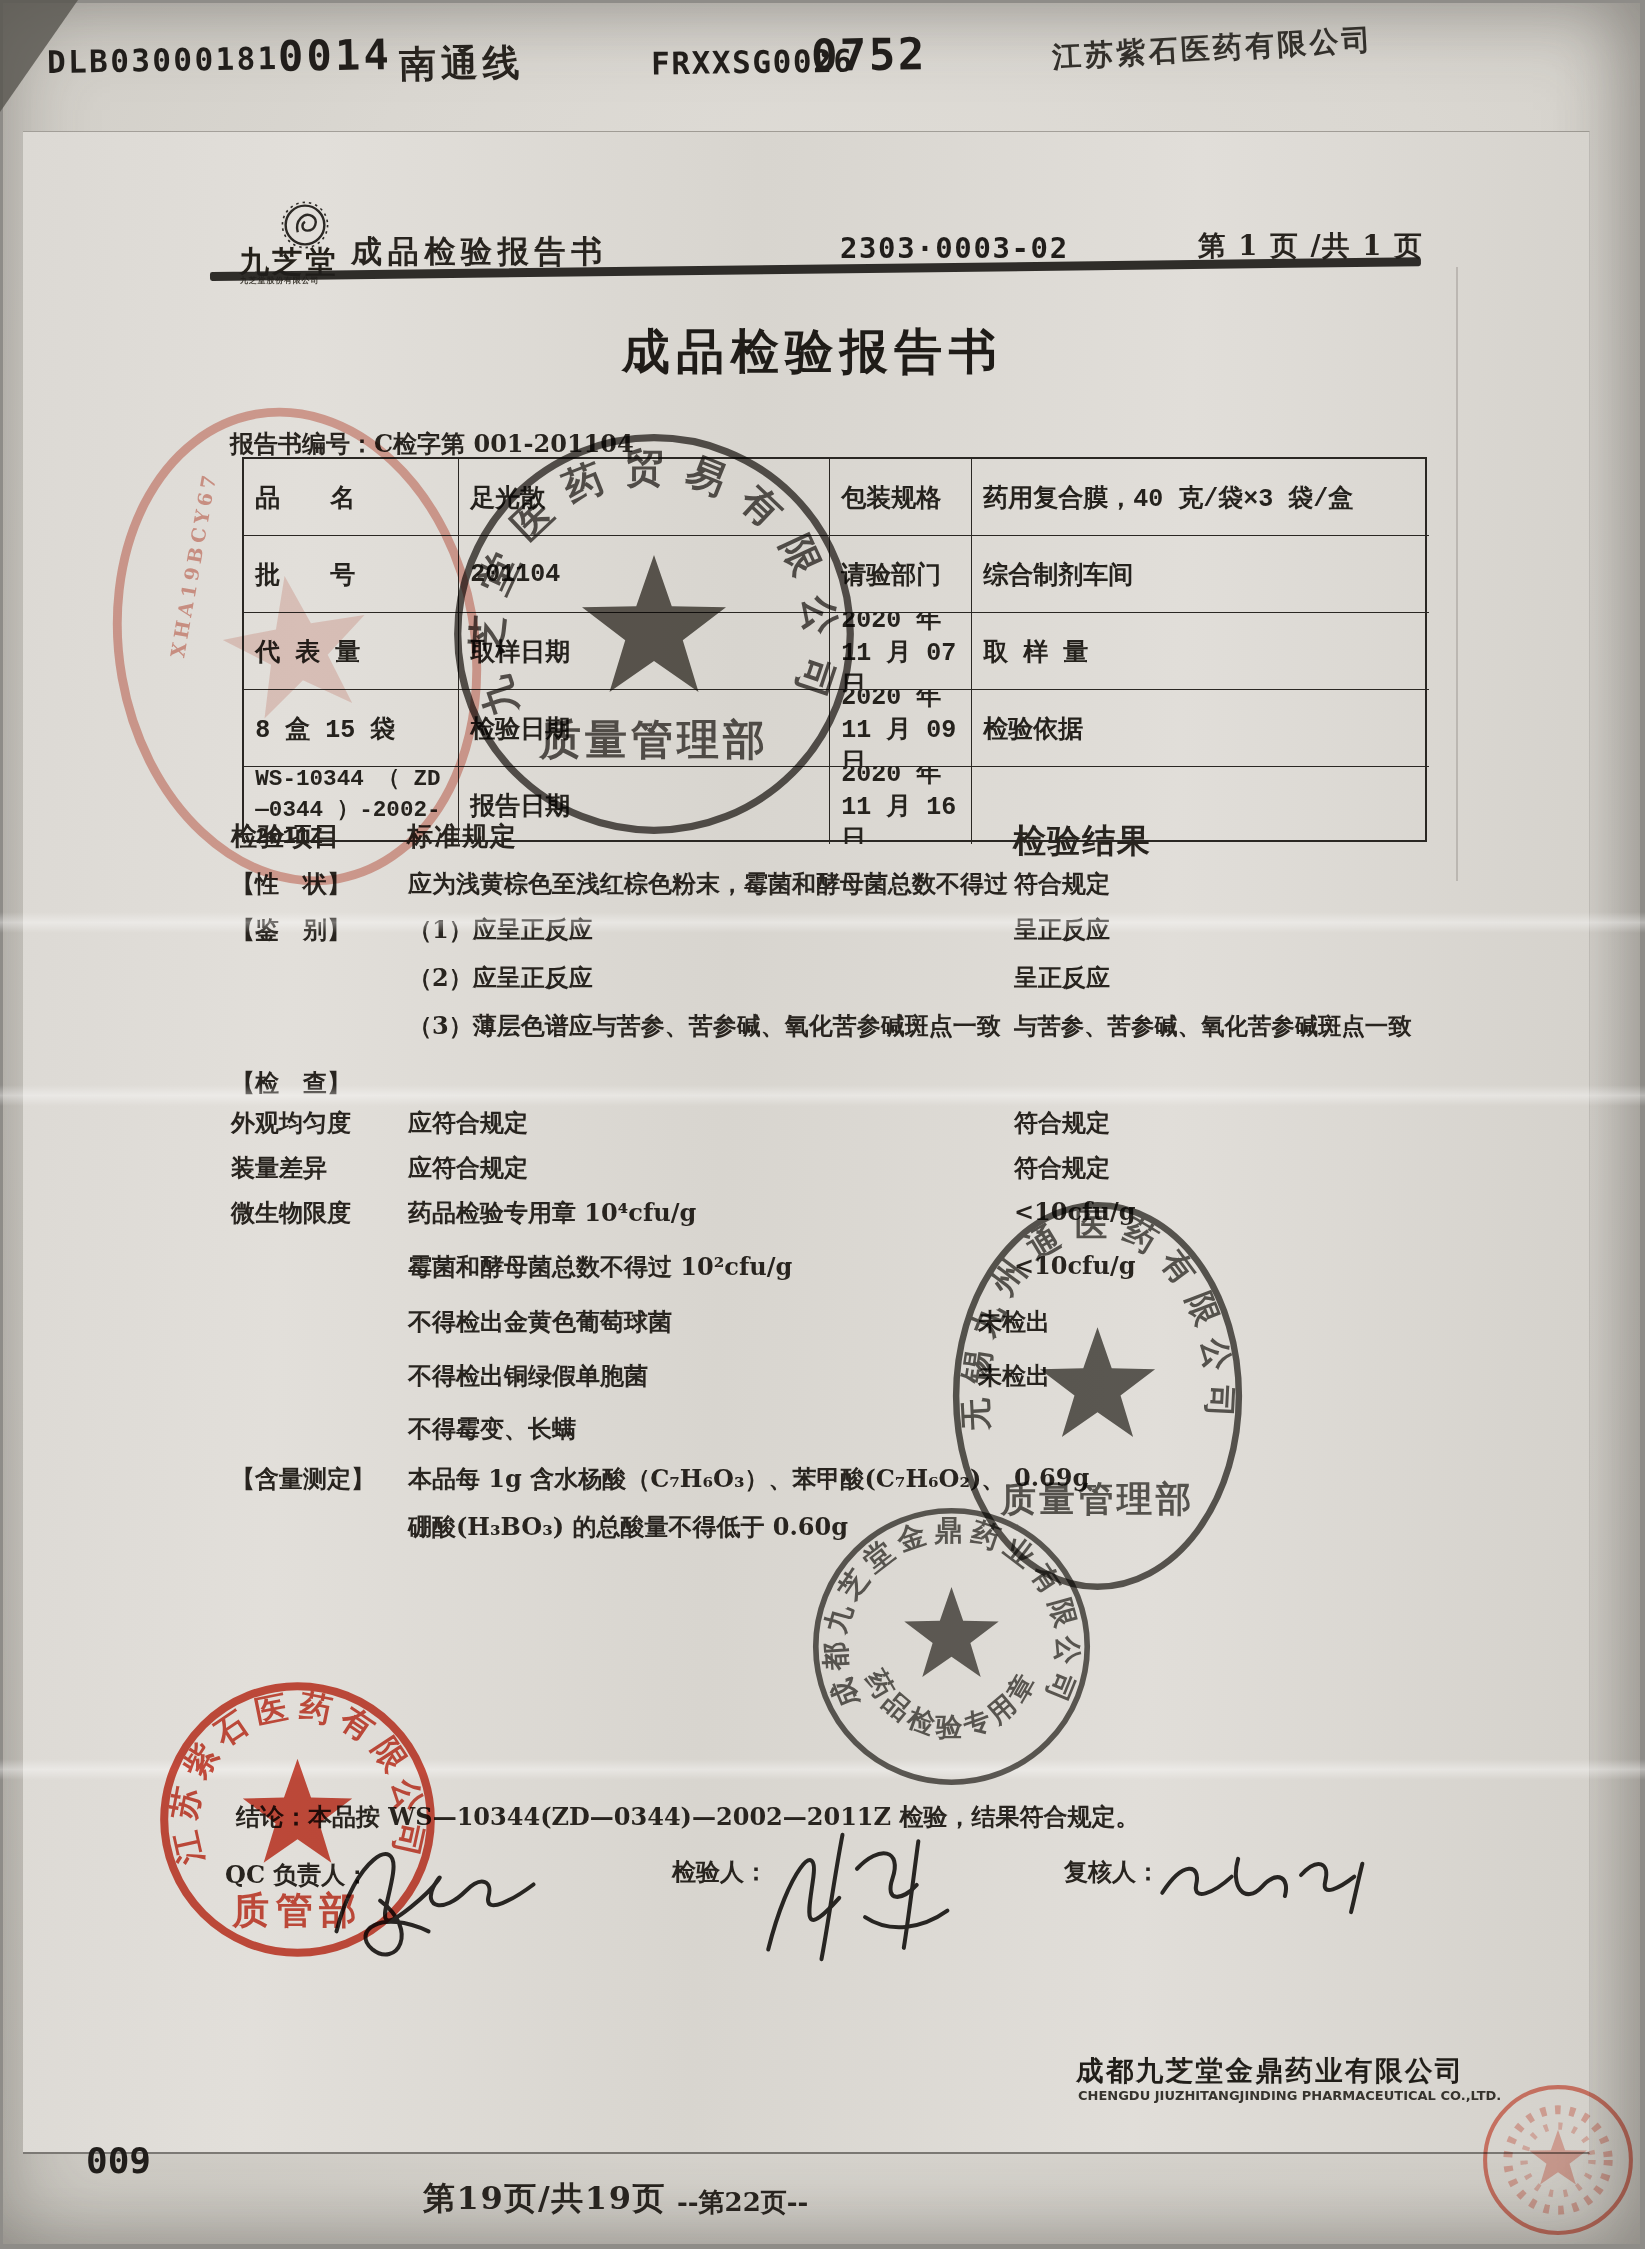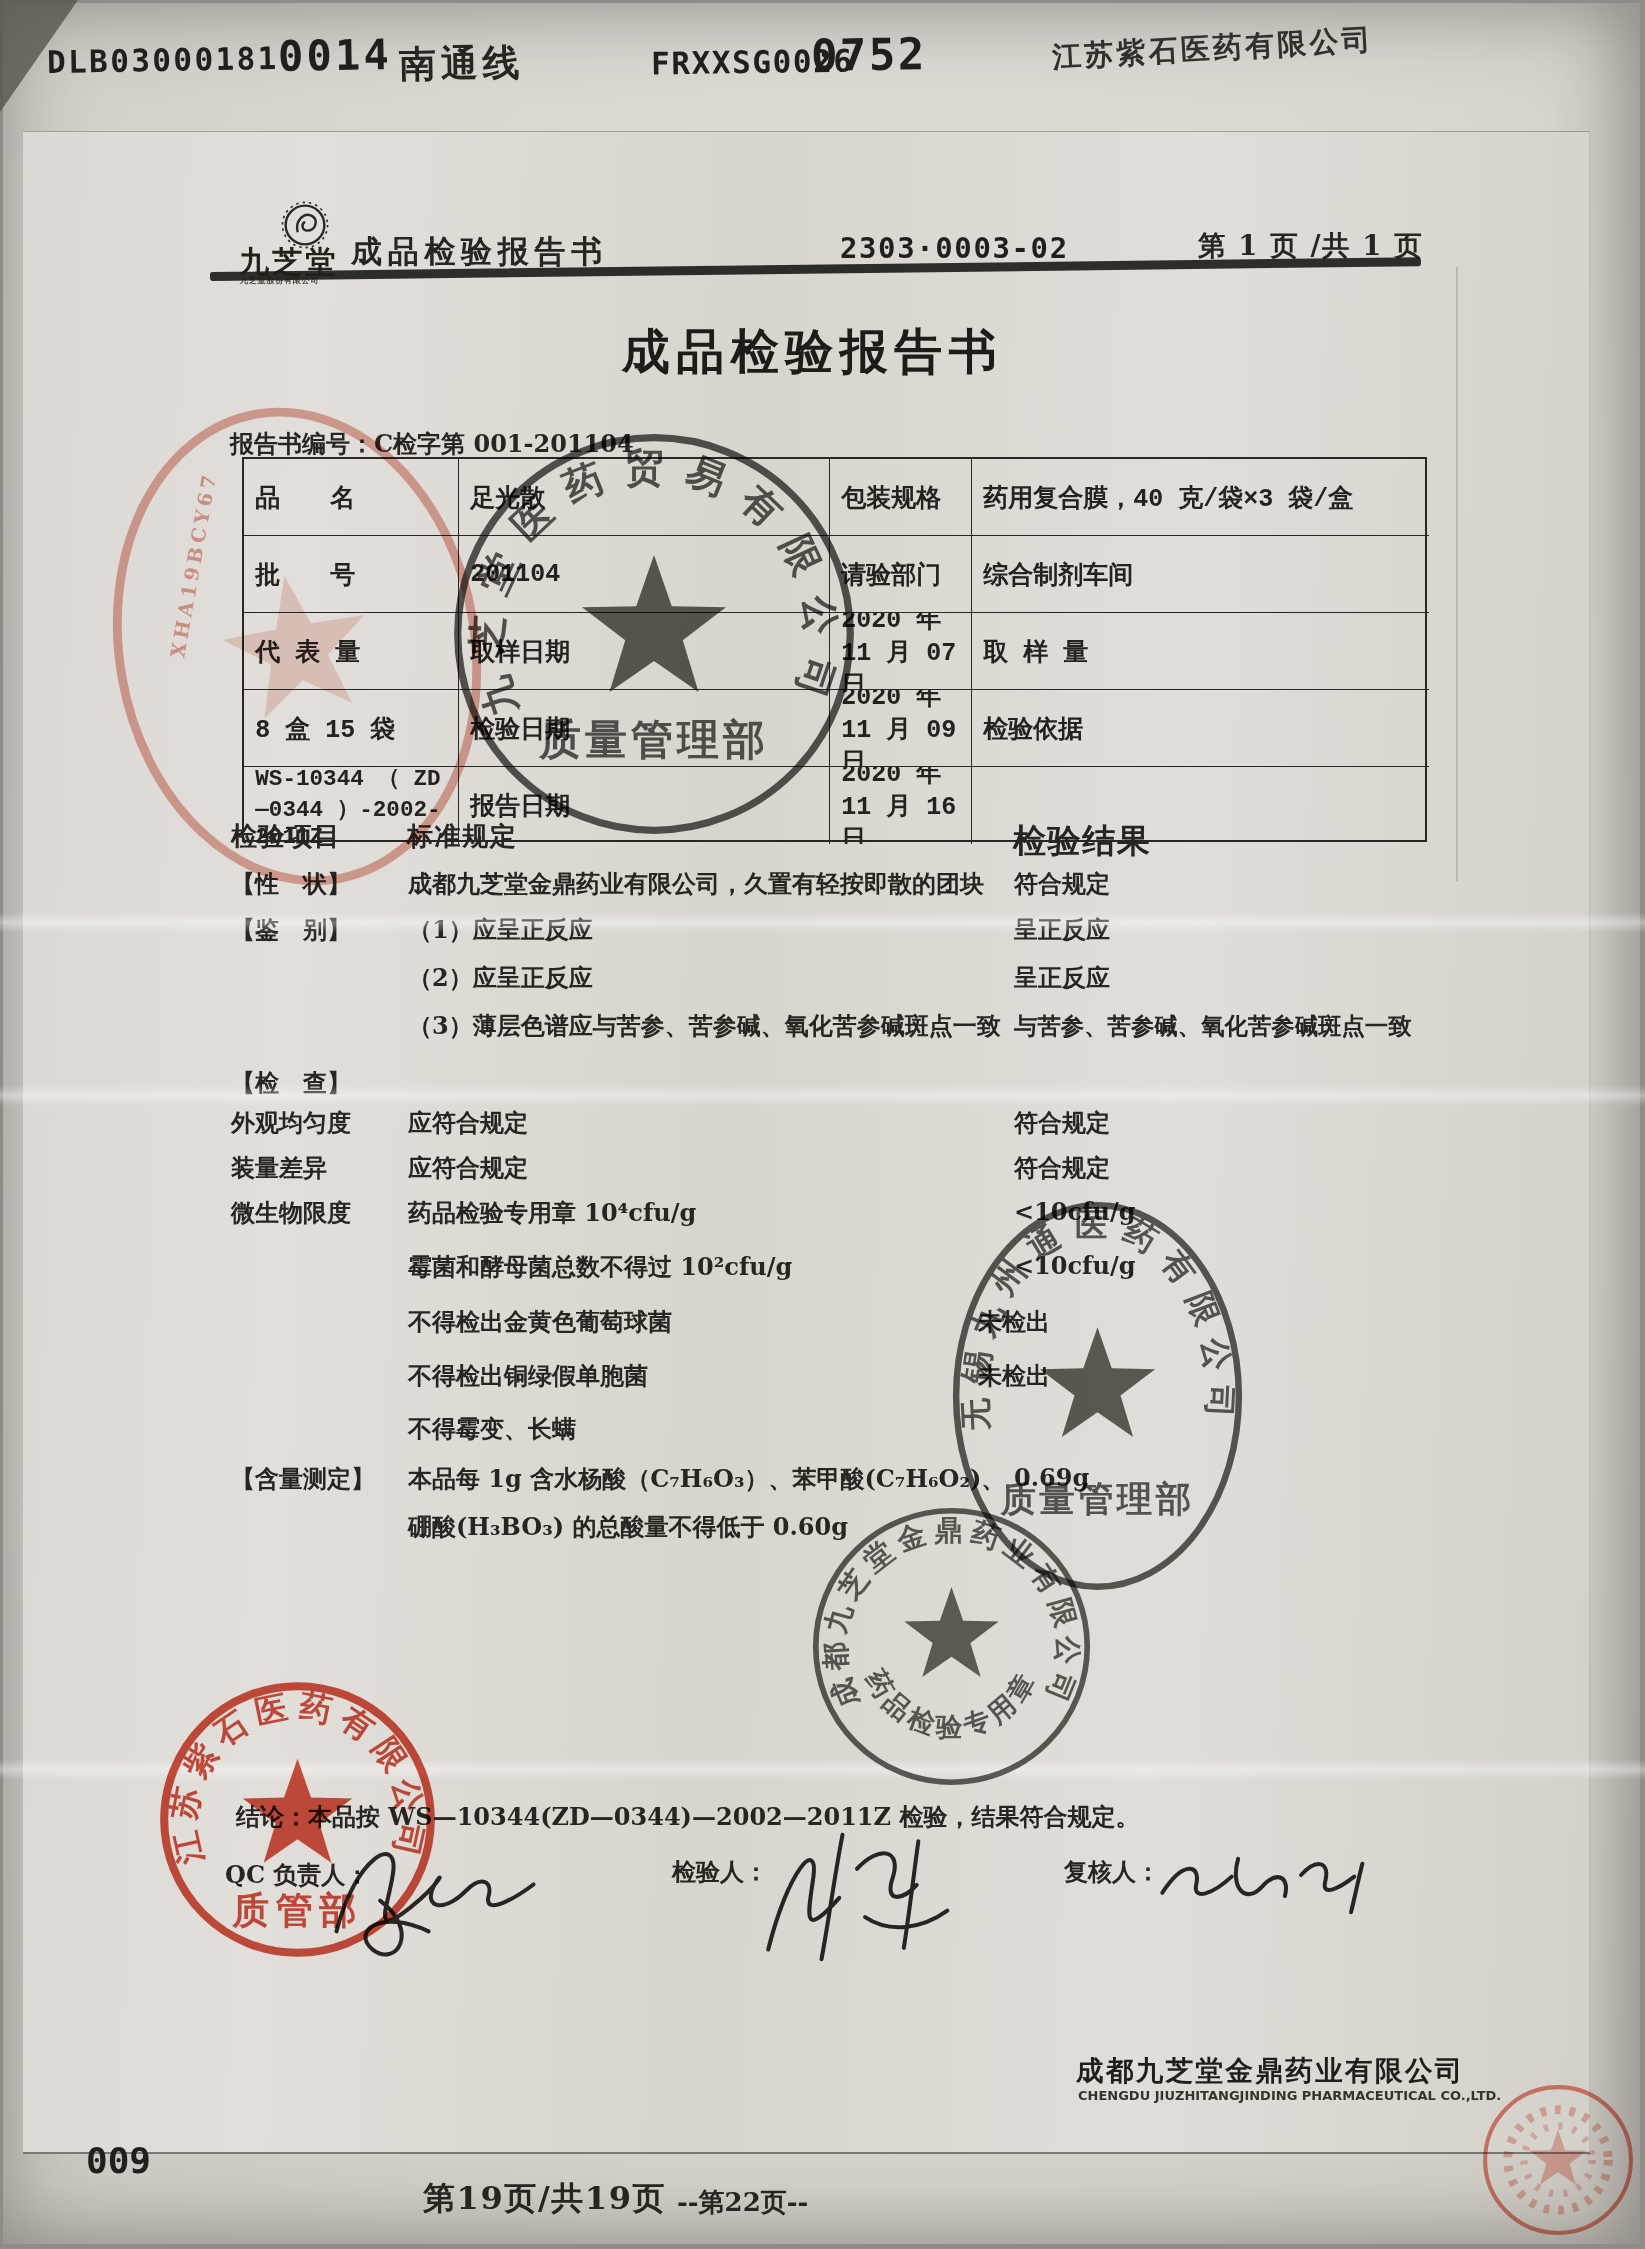--- a/index.html
+++ b/index.html
@@ -91,21 +91,21 @@
   <div style="font-size:22.6px">WS-10344 （ ZD—0344 ）-2002-2011Z</div>
   <div>报告日期</div>
   <div>2020 年 11 月 16 日</div>
 </div>
 
 <div class="t cn" style="left:231px;top:819px;font-size:26px;letter-spacing:1.6px">检验项目</div>
 <div class="t cn" style="left:407px;top:819px;font-size:26px;letter-spacing:1.6px">标准规定</div>
 <div class="t cn" style="left:1013px;top:819px;font-size:33px;letter-spacing:1.6px">检验结果</div>
 
 <div class="t cn spec" style="left:231px;top:868px">【性　状】</div>
-<div class="t cn spec" style="left:408px;top:868px">成都九芝堂金鼎药业有限公司，久置有轻按即散的团块</div>
+<div class="t cn spec" style="left:408px;top:868px">应为浅黄棕色至浅红棕色粉末，霉菌和酵母菌总数不得过</div>
 <div class="t cn spec" style="left:1014px;top:868px">符合规定</div>
 
 <div class="t cn spec" style="left:231px;top:914px">【鉴　别】</div>
 <div class="t cn spec" style="left:408px;top:914px">（1）应呈正反应</div>
 <div class="t cn spec" style="left:1014px;top:914px">呈正反应</div>
 
 <div class="t cn spec" style="left:408px;top:962px">（2）应呈正反应</div>
 <div class="t cn spec" style="left:1014px;top:962px">呈正反应</div>
 
 <div class="t cn spec" style="left:408px;top:1010px">（3）薄层色谱应与苦参、苦参碱、氧化苦参碱斑点一致</div>

